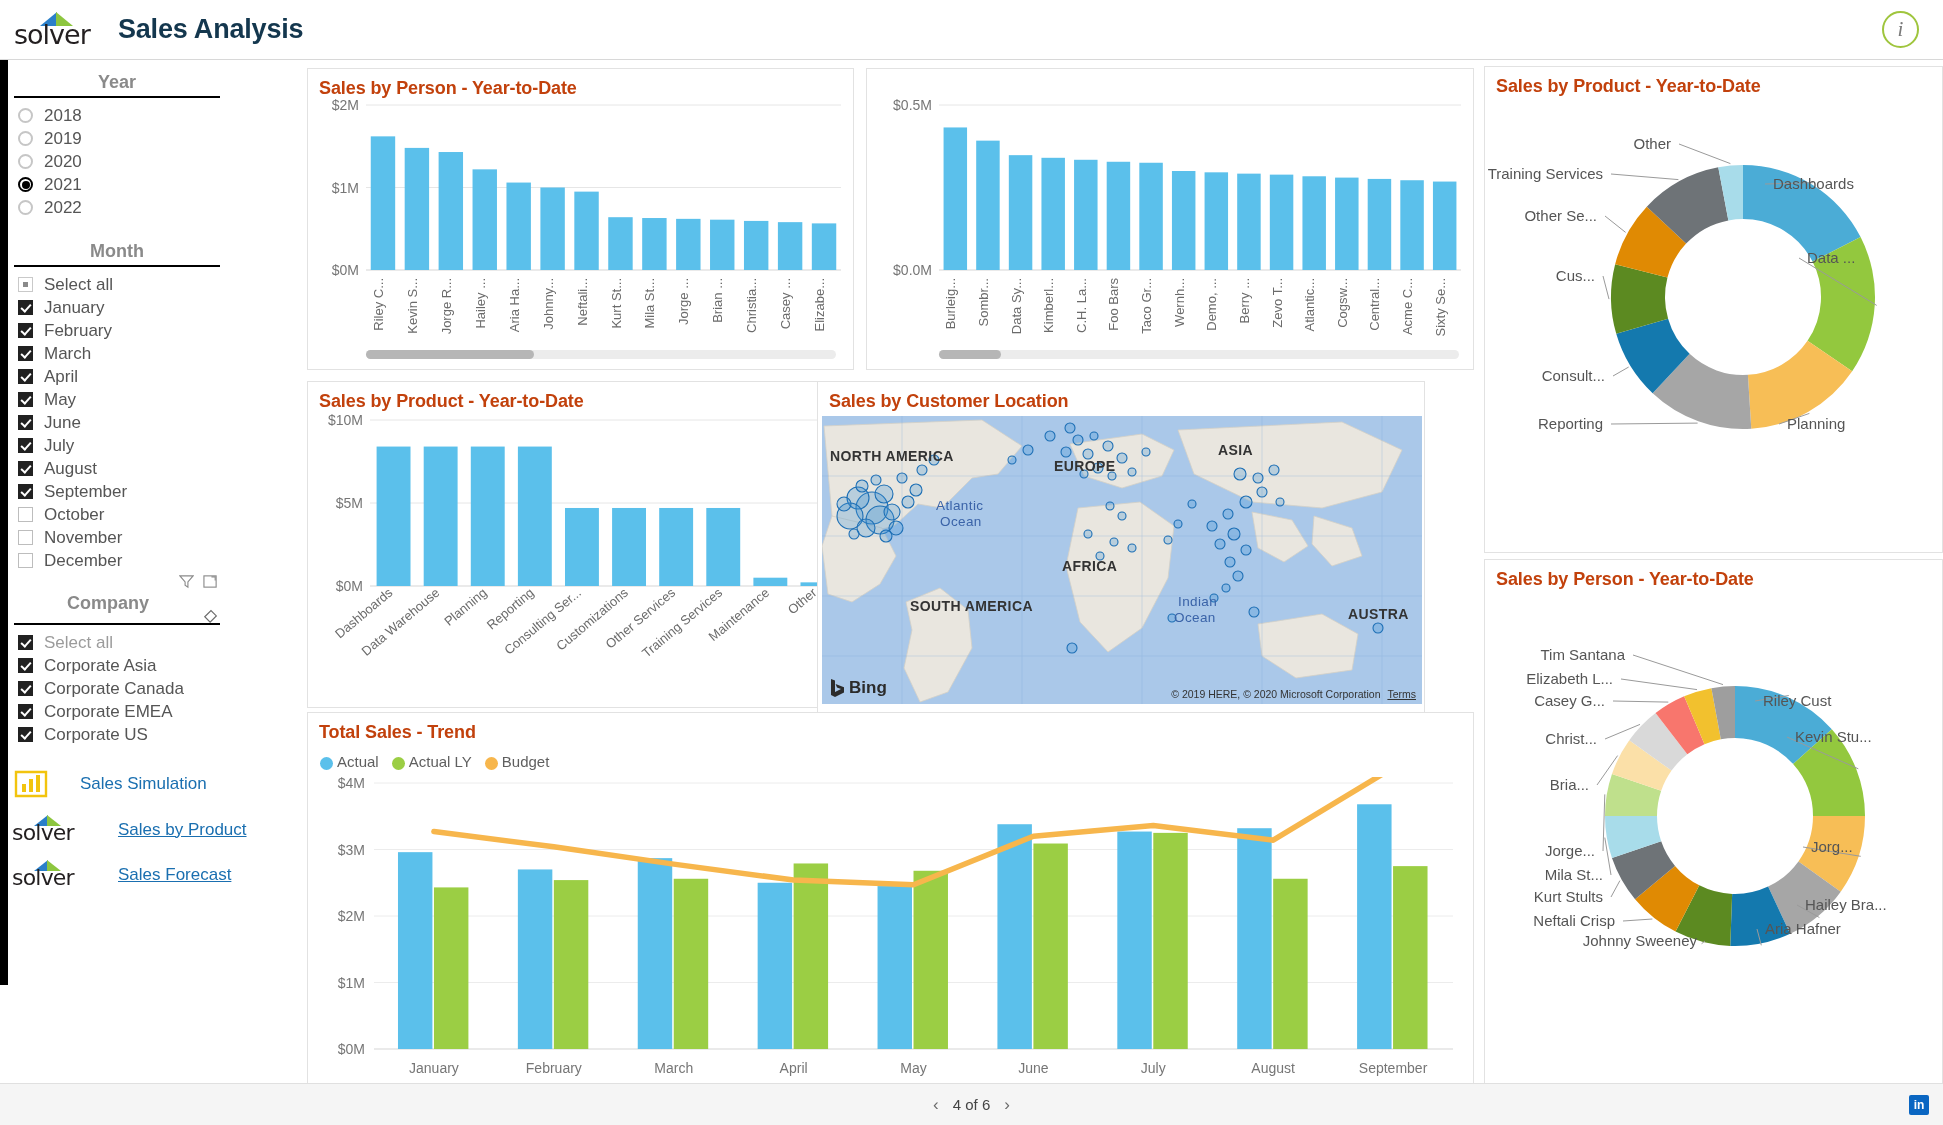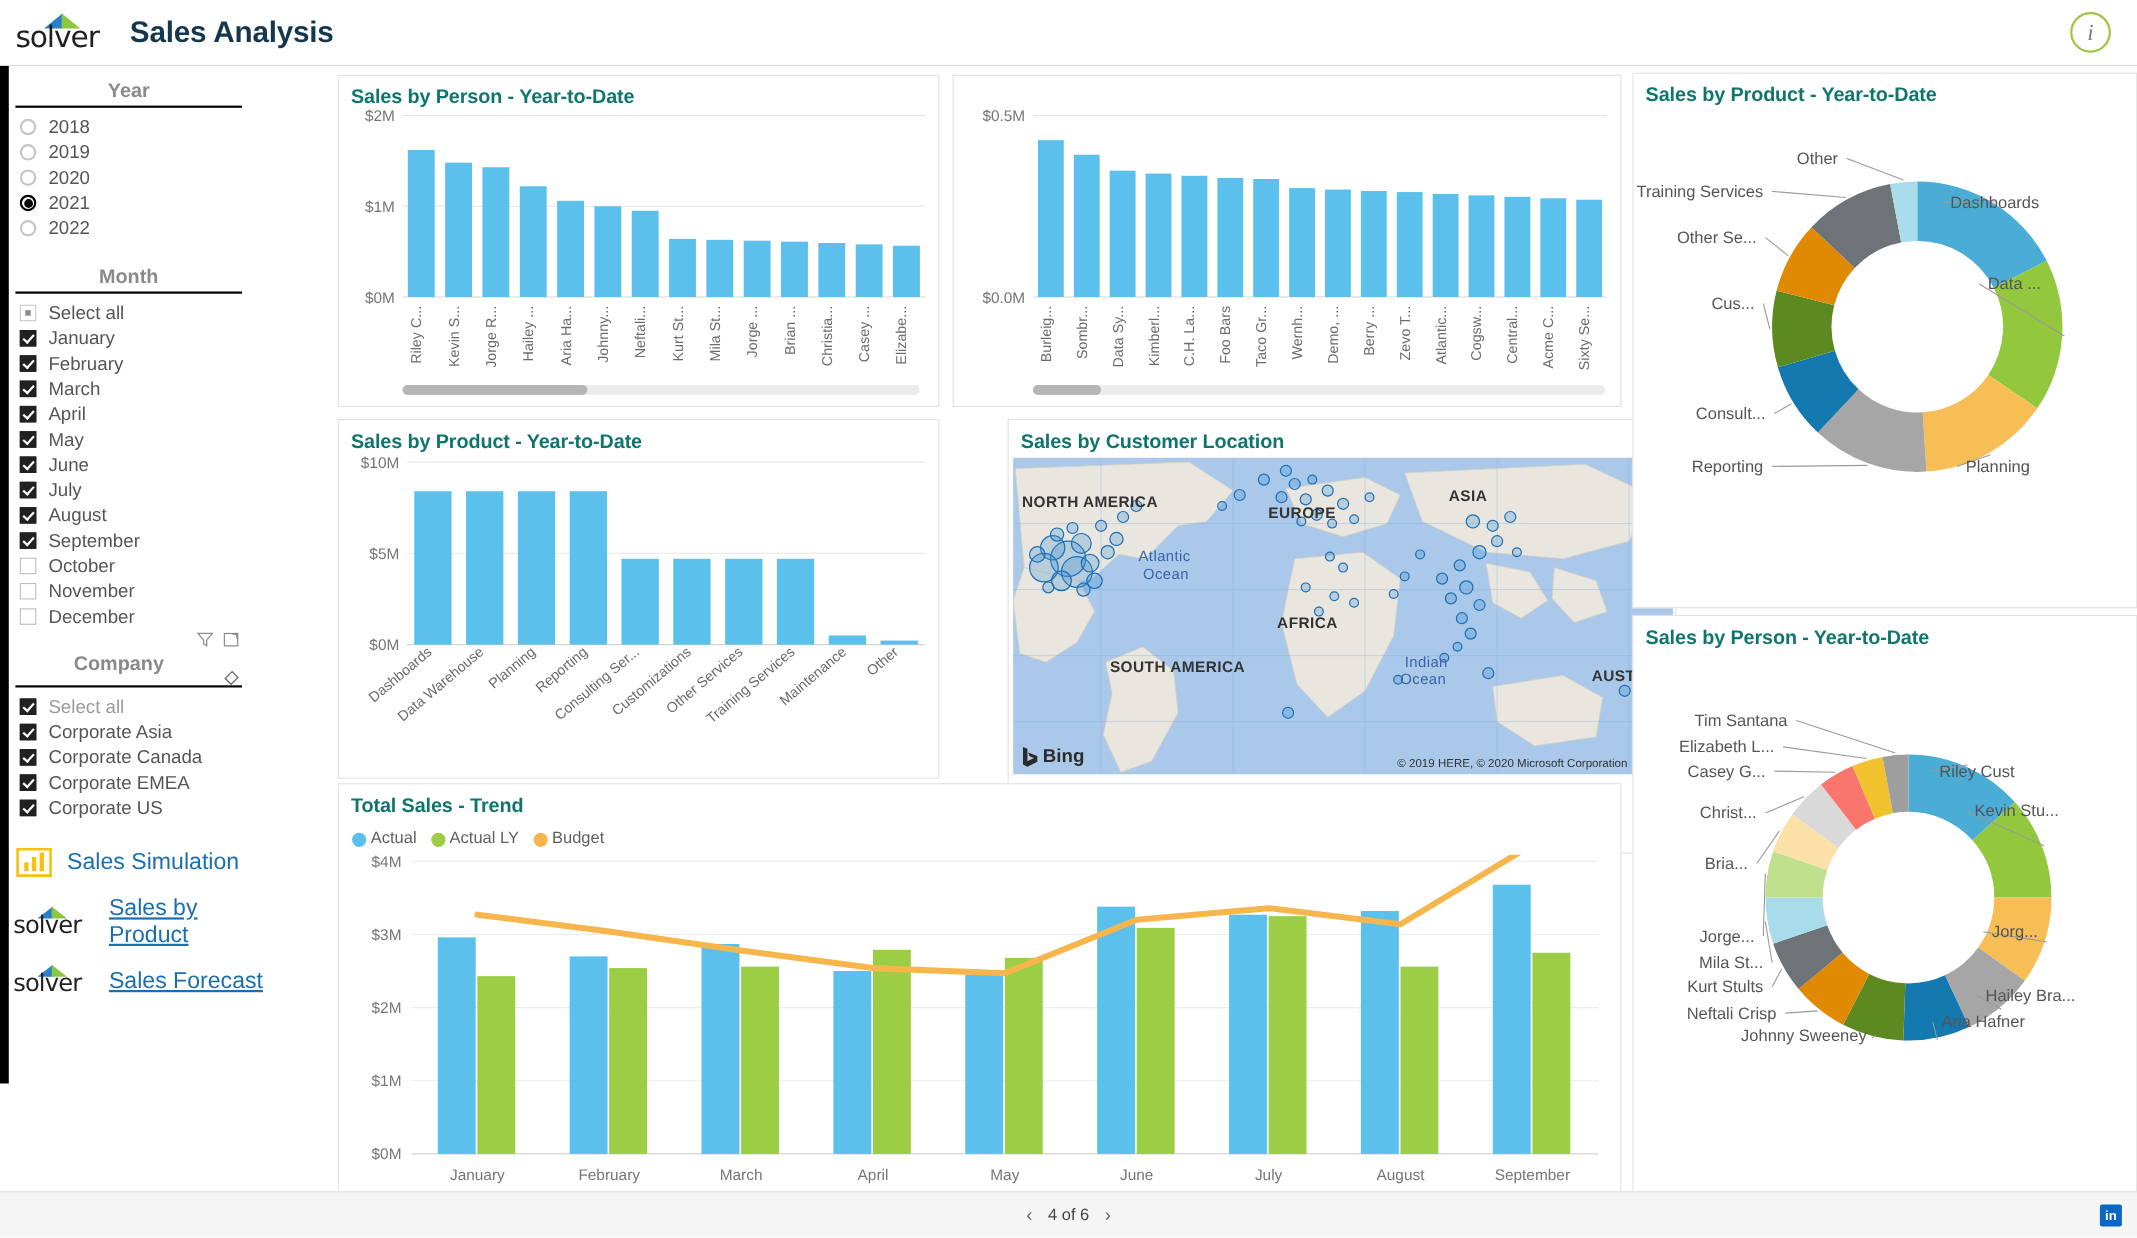--- a/index.html
+++ b/index.html
@@ -101,21 +101,21 @@
     padding-right: 16px; margin-top: 2px;
   }
   .mini-icon { width: 15px; height: 15px; color: #8a8a8a; }
 
   .eraser-icon { width: 18px; height: 16px; }
 
   .nav-link {
     display: flex; align-items: center; gap: 11px;
     padding-left: 12px; margin-top: 14px; cursor: pointer;
   }
-  .nav-link .lbl { font-size: 21px; color: #1a6fb0; }
+  .nav-link .lbl { font-size: 17px; color: #1a6fb0; margin-left: 19px; }
   .nav-link .lbl.u { text-decoration: underline; }
   .mini-solver { position: relative; width: 76px; height: 31px; flex: none; }
   .mini-solver .word {
     position: absolute; bottom: 0; left: 0; font-size: 22px;
     letter-spacing: -0.8px; color: #231f20; font-family: "DejaVu Sans", sans-serif;
   }
   .mini-solver .tb {
     position: absolute; left: 22px; top: 1px; width: 0; height: 0;
     border-left: 14px solid transparent; border-bottom: 11px solid #2a7fc9;
   }
@@ -123,21 +123,21 @@
     position: absolute; left: 35px; top: 1px; width: 0; height: 0;
     border-right: 14px solid transparent; border-bottom: 11px solid #8dc63f;
   }
   .pbi-icon { width: 38px; height: 32px; flex: none; }
 
   
   .panel {
     position: absolute; background: #fff; border: 1px solid #e2e2e2;
   }
   .panel-title {
-    font-size: 18px; font-weight: bold; color: #0f766e;
+    font-size: 18px; font-weight: bold; color: #c2410c;
     padding: 9px 0 0 11px; letter-spacing: -0.1px;
   }
   .axis-lbl { font-size: 14px; fill: #767676; }
   .cat-lbl { font-size: 13px; fill: #6b6b6b; }
 
   .hscroll {
     position: absolute; height: 9px; background: #ececec; border-radius: 5px;
   }
   .hscroll .thumb {
     height: 9px; background: #b6b6b6; border-radius: 5px;
@@ -468,21 +468,21 @@
         <text x="0" y="0" class="cat-lbl" transform="translate(368.2,182.0) rotate(-40)" text-anchor="end">Other Services</text>
         <rect x="398.294" y="95.98" width="33.912" height="78.02" fill="#5BC0EB"></rect>
         <text x="0" y="0" class="cat-lbl" transform="translate(415.3,182.0) rotate(-40)" text-anchor="end">Training Services</text>
         <rect x="445.394" y="165.7" width="33.912" height="8.3" fill="#5BC0EB"></rect>
         <text x="0" y="0" class="cat-lbl" transform="translate(462.4,182.0) rotate(-40)" text-anchor="end">Maintenance</text>
         <rect x="492.494" y="170.348" width="33.912" height="3.6519999999999997" fill="#5BC0EB"></rect>
         <text x="0" y="0" class="cat-lbl" transform="translate(509.5,182.0) rotate(-40)" text-anchor="end">Other</text>
       </svg>
   </div>
 
-  <div class="panel" style="left:916px;top:381px;width:608px;height:395px">
+  <div class="panel" style="left:817px;top:381px;width:608px;height:395px">
     <div class="panel-title">Sales by Customer Location</div>
     <div class="map-box" style="left:4px;top:34px;width:600px;height:288px">
       <svg width="600" height="288" style="position:absolute;left:0;top:0">
         <rect width="600" height="288" fill="#aac8e9"></rect>
 
         <g fill="#e9e6df" stroke="#d4d0c6" stroke-width="0.8">
           <path d="M2,10 L160,4 L200,30 L176,58 L150,62 L120,92 L96,88 L72,110 L40,118 L10,100 Z"></path>
           <path d="M10,100 L60,112 L74,140 L58,168 L30,186 L6,178 L0,130 Z"></path>
           <path d="M84,186 L118,172 L146,194 L150,232 L126,276 L98,286 L82,252 L90,214 Z"></path>
           <path d="M248,28 L320,18 L352,34 L340,60 L300,72 L262,60 Z"></path>

